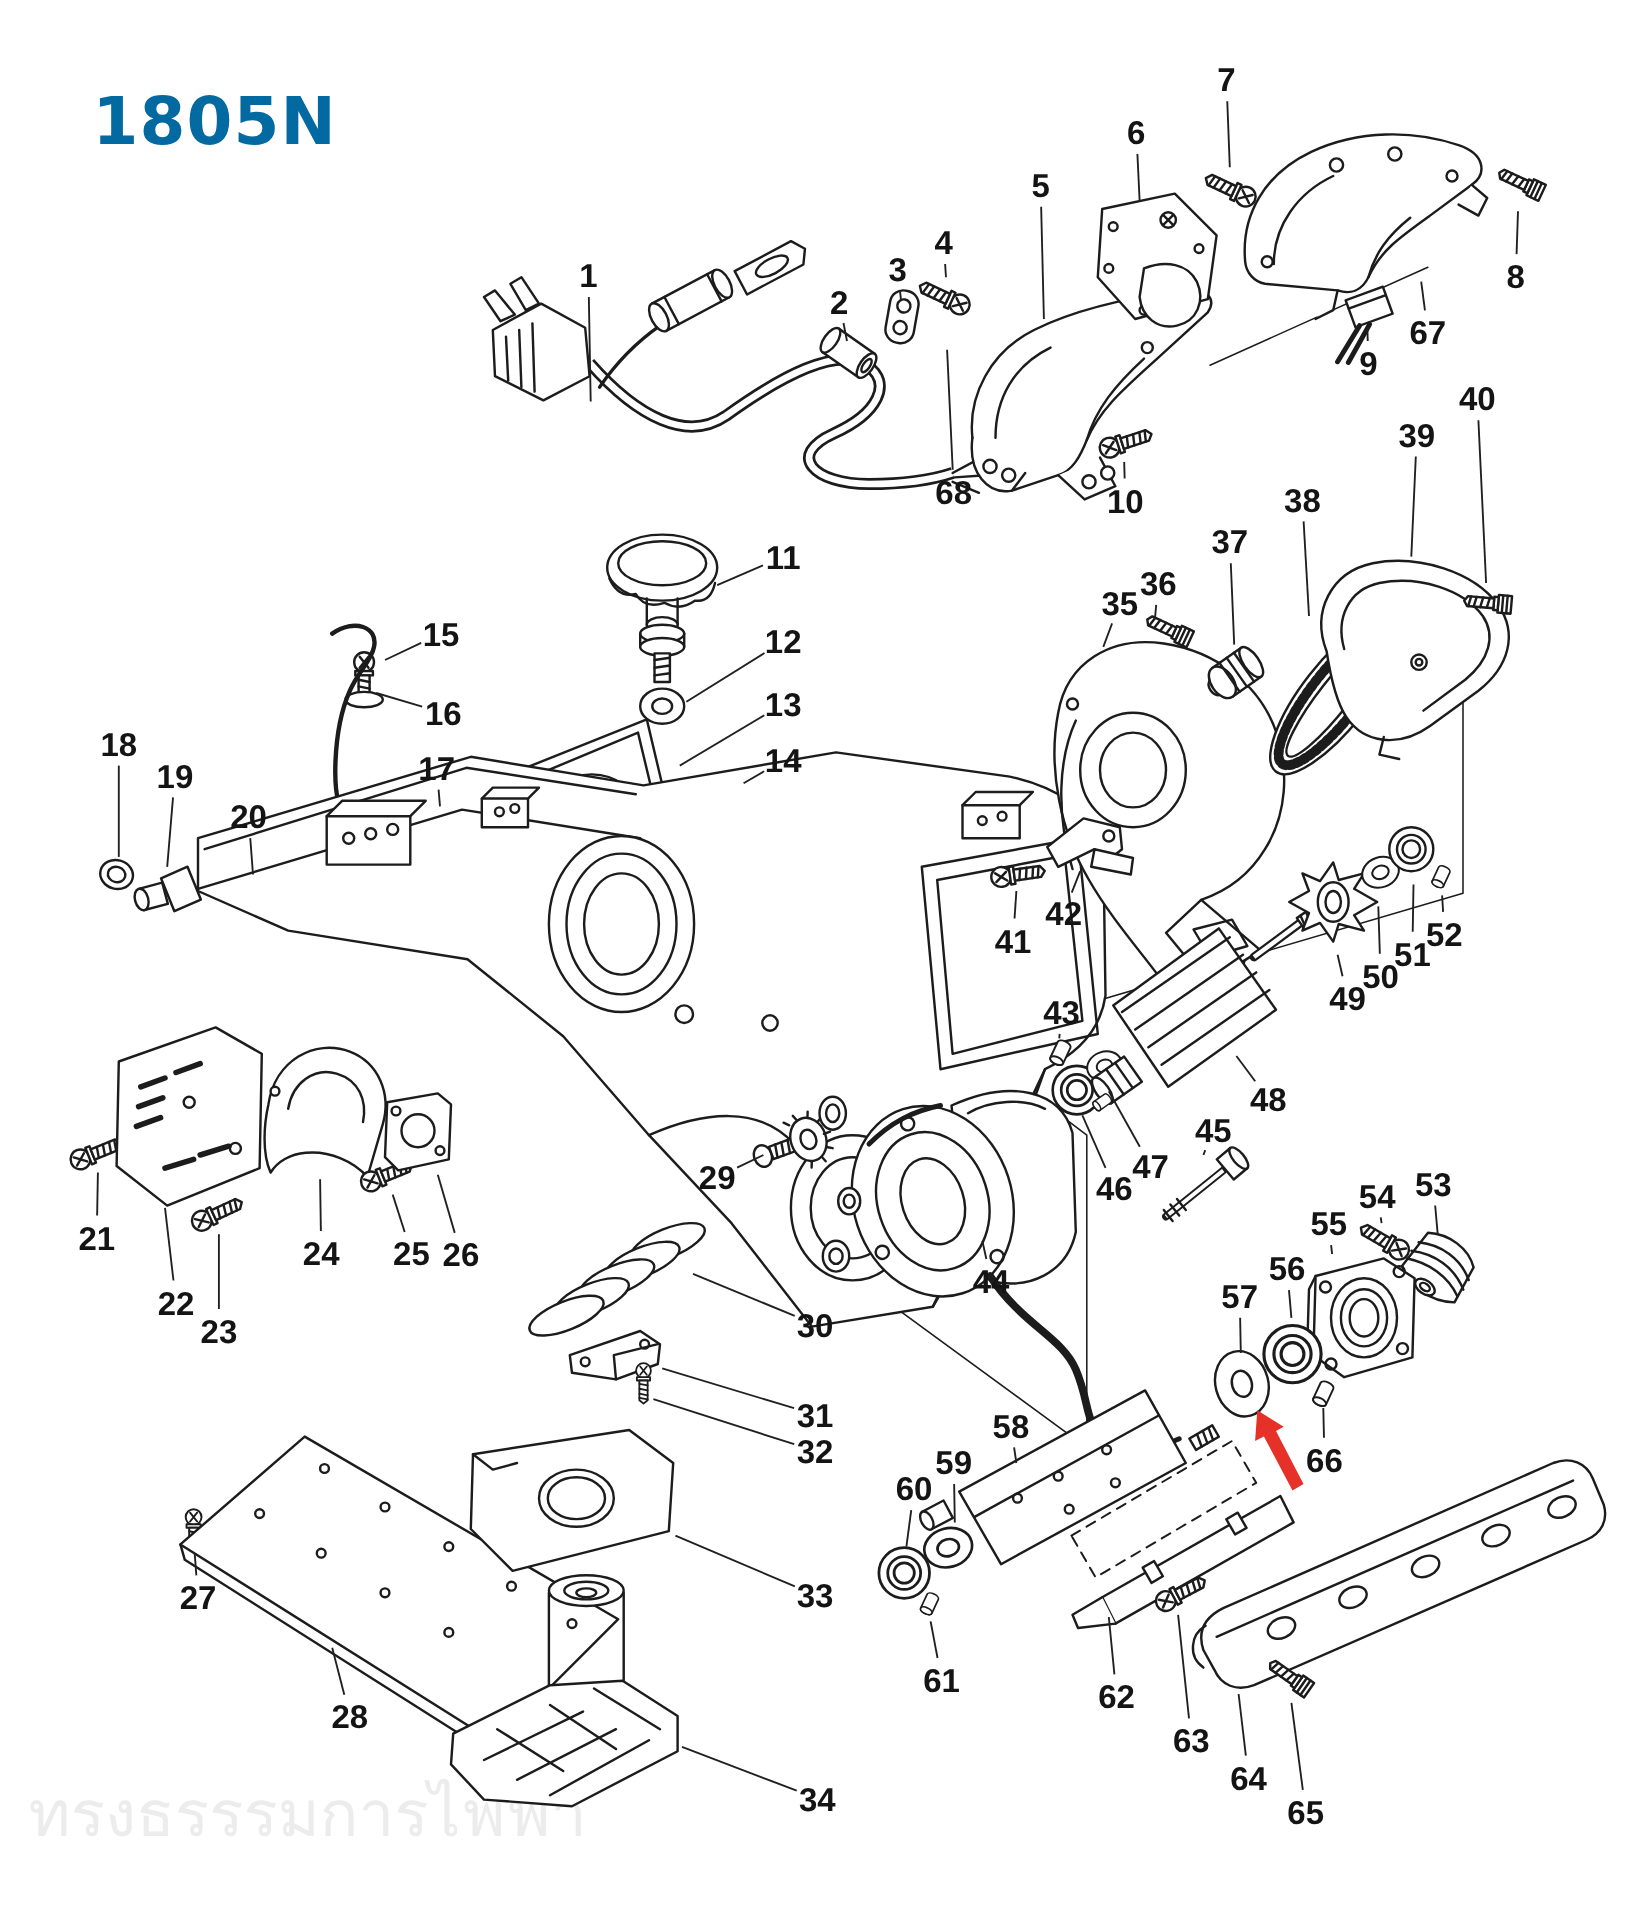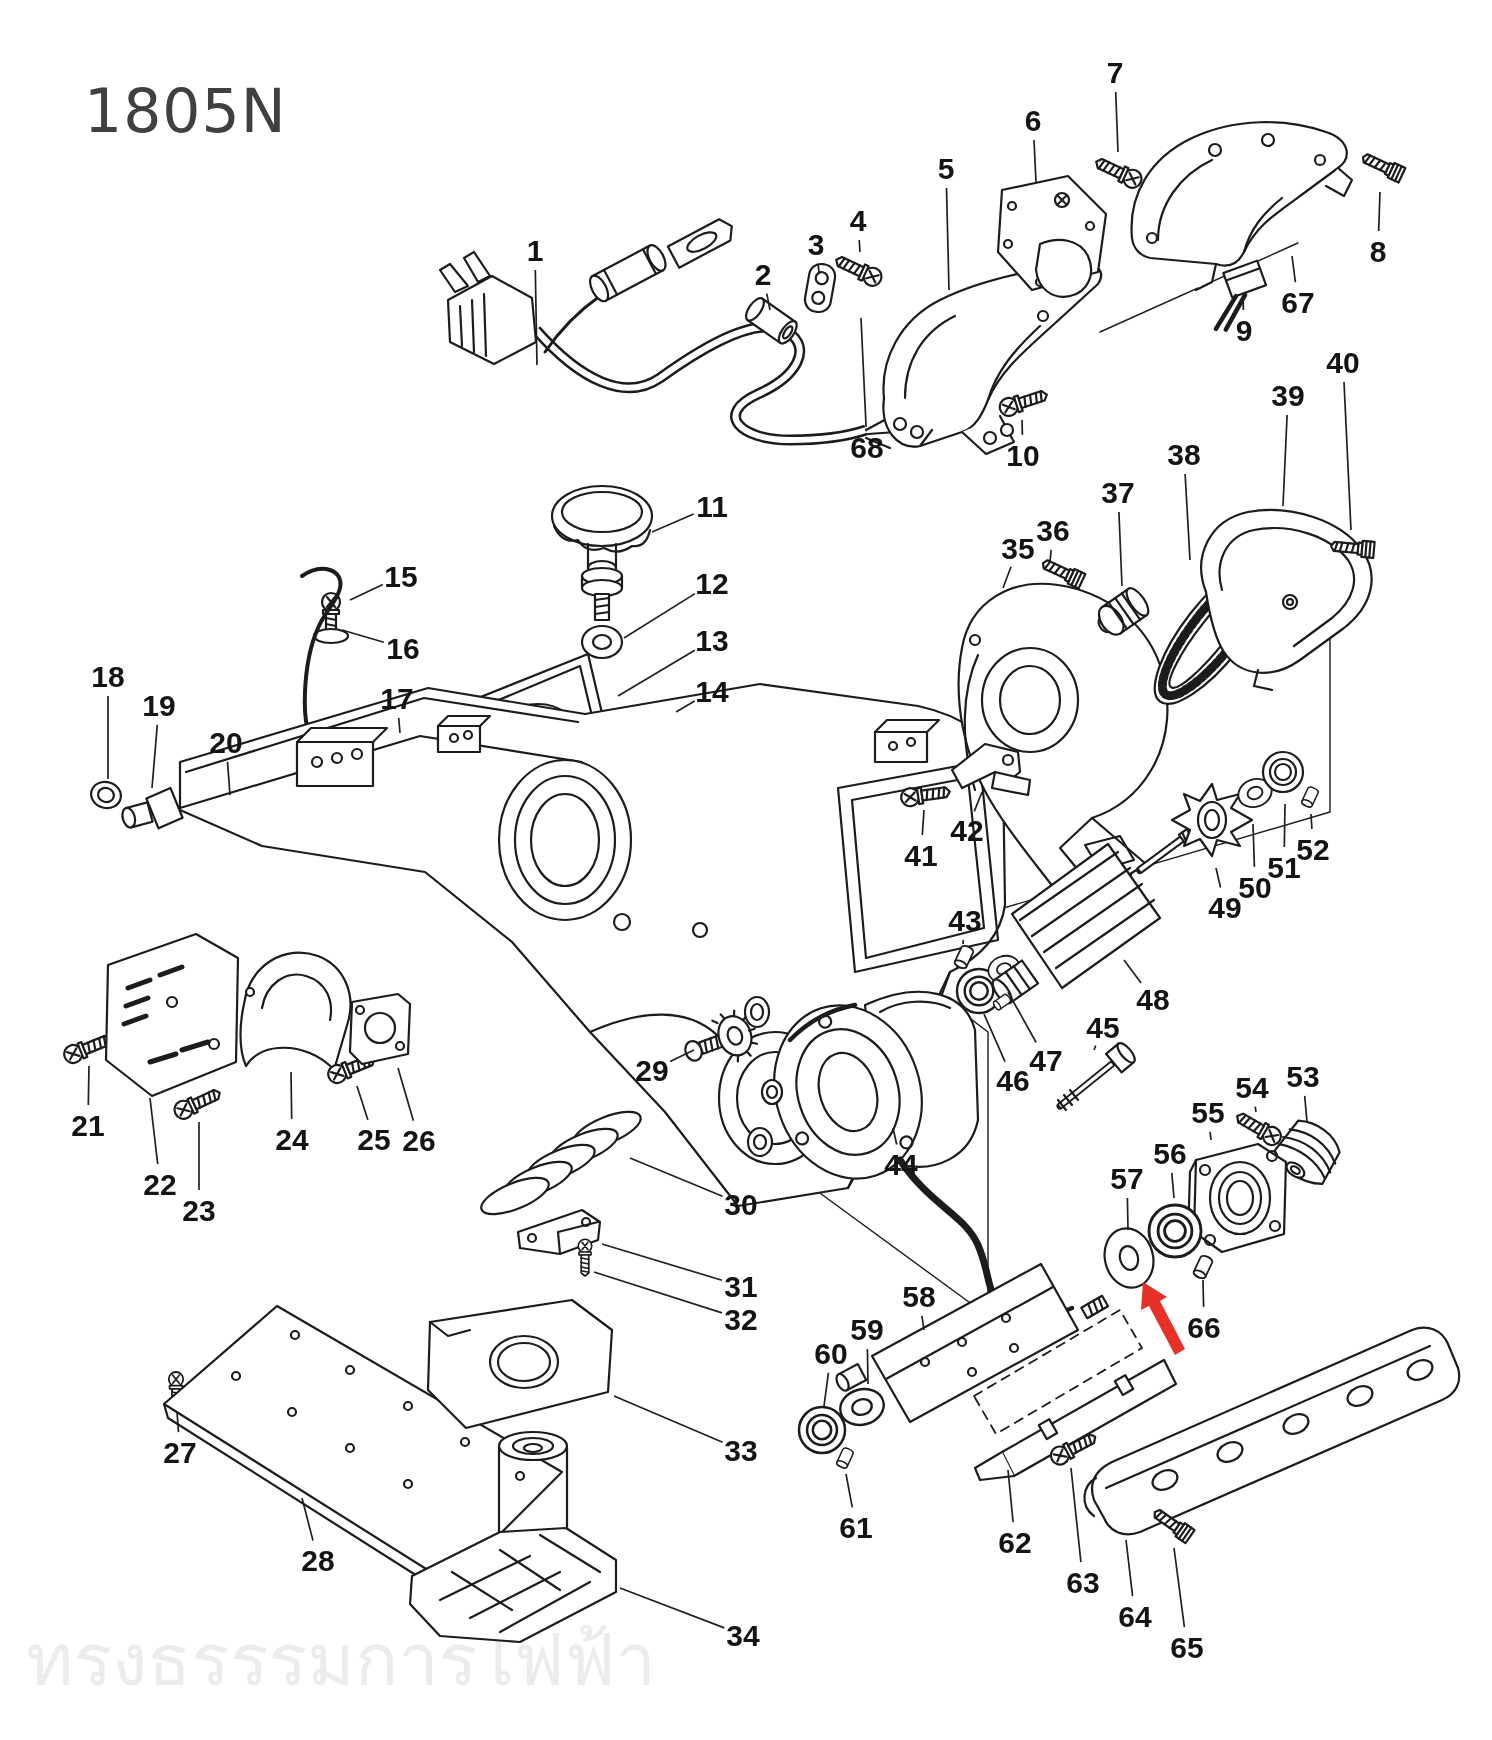--- a/index.html
+++ b/index.html
@@ -1,21 +1,21 @@
 <!DOCTYPE html>
 <html><head>
 <meta charset="utf-8">
 <style>
   html,body{margin:0;padding:0;background:#ffffff}
   .stage{position:relative;width:1492px;height:1740px;background:#fff;overflow:hidden;
          font-family:"Liberation Sans",sans-serif}
   .title{position:absolute;left:84px;top:76px;font-family:"DejaVu Sans",sans-serif;
-         font-weight:400;font-size:60px;color:#404040;letter-spacing:1px}
+         font-weight:700;font-size:60px;color:#0369a1;letter-spacing:1px}
   .watermark{position:absolute;left:26px;top:1602px;font-family:"DejaVu Sans",sans-serif;
-         font-size:72px;color:#ececec;white-space:nowrap}
+         font-size:58px;color:#ececec;white-space:nowrap}
   svg.art{position:absolute;left:0;top:0}
   svg .s{stroke:#1c1c1c;stroke-width:2.2;fill:none;stroke-linejoin:round;stroke-linecap:round}
   svg .f{fill:#ffffff}
   svg .thin{stroke-width:1.4}
   svg .leader{stroke:#202020;stroke-width:1.7;fill:none}
   svg .callout{font-family:"Liberation Sans",sans-serif;font-size:30px;font-weight:600;
          fill:#141414;text-anchor:middle;stroke:none}
   svg .wire{stroke-width:4.5}
   svg .wire2{stroke-width:7}
   svg .tube{stroke:#1c1c1c;stroke-width:11;fill:none}

